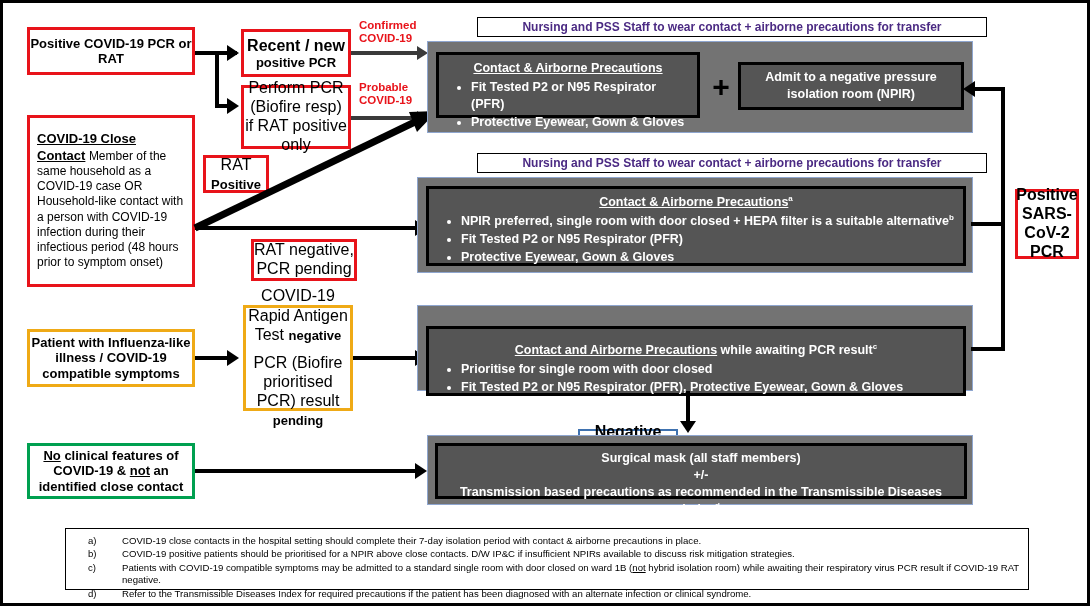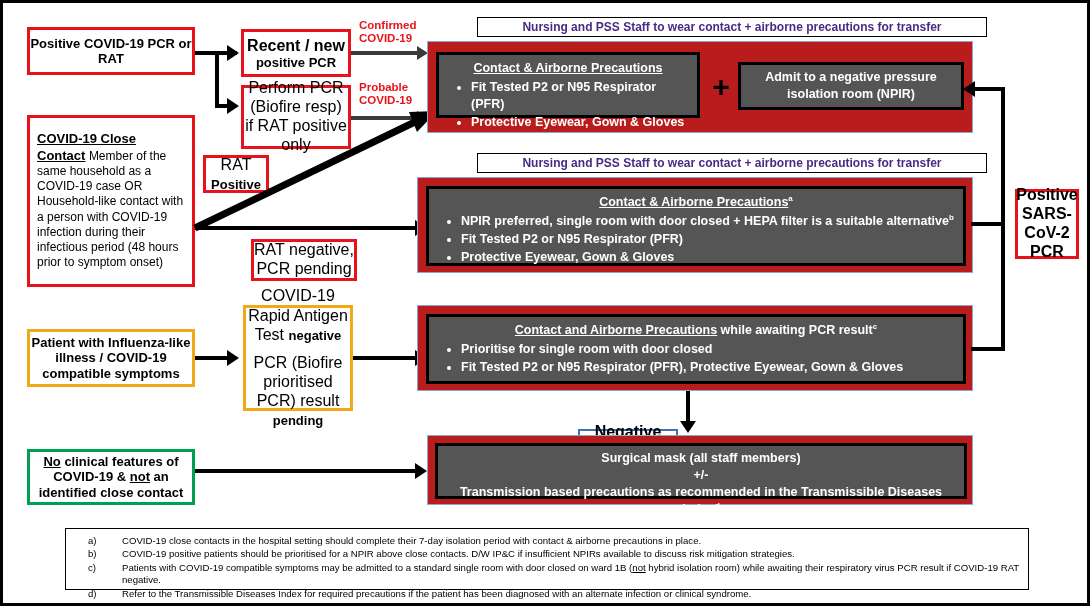--- a/index.html
+++ b/index.html
@@ -29,21 +29,21 @@
   
   .redlbl{color:#e8131a;font-weight:bold;font-size:11.5px;line-height:1.15;
           text-align:left;}
 
   
   .phdr{border:1px solid #000;background:#fff;color:#4b2a83;font-weight:bold;
         font-size:12px;display:flex;align-items:center;justify-content:center;
         text-align:center;}
 
   
-  .panel{background:#b91c1c;border:1px solid #8fa6cf;}
+  .panel{background:#737373;border:1px solid #8fa6cf;}
   .dark{background:#555555;border:3px solid #000;color:#fff;
         font-weight:bold;font-size:12.5px;line-height:1.35;}
   .dark .hd{text-align:center;text-decoration:underline;}
   .dark ul{margin:2px 0 0 0;padding:0 0 0 26px;list-style:disc;}
   .dark li{margin:1px 0;}
   sup{font-size:8px;vertical-align:super;text-decoration:none;display:inline-block;}
 
   .plus{font-weight:bold;font-size:30px;color:#000;line-height:1;}
 
   
@@ -79,21 +79,21 @@
     <div class="leftblk">
       <span class="b13 u">COVID-19 Close Contact</span>
       <span class="n12">Member of the same household as a COVID-19 case OR Household-like contact with a person with COVID-19 infection during their infectious period (48 hours prior to symptom onset)</span>
     </div>
   </div>
 
   <div class="abs cbox gold b13" style="left:24px;top:326px;width:168px;height:58px;">
     <span>Patient with Influenza-like illness / COVID-19 compatible symptoms</span>
   </div>
 
-  <div class="abs cbox green b13" style="left:24px;top:440px;width:168px;height:56px;margin-top:6px;">
+  <div class="abs cbox green b13" style="left:24px;top:440px;width:168px;height:56px;">
     <div style="text-align:center;line-height:1.2;">
       <span class="u">No</span><span> clinical features of COVID-19 &amp; </span><span class="u">not</span><span> an identified close contact</span>
     </div>
   </div>
 
   <div class="abs cbox red b13" style="left:238px;top:26px;width:110px;height:48px;">
     <div style="line-height:1.2;">
       <span class="n13">Recent / new</span><br>
       <span class="b13">positive PCR</span>
     </div>
@@ -189,21 +189,21 @@
       </div>
       <ul>
         <li><span>NPIR preferred, single room with door closed + HEPA filter is a suitable alternative</span><sup>b</sup></li>
         <li>Fit Tested P2 or N95 Respirator (PFR)</li>
         <li>Protective Eyewear, Gown &amp; Gloves</li>
       </ul>
     </div>
   </div>
 
   <div class="abs panel" style="left:414px;top:302px;width:556px;height:86px;">
-    <div class="abs dark" style="left:8px;top:8px;width:540px;height:70px;padding:5px 6px;">
+    <div class="abs dark" style="left:8px;top:20px;width:540px;height:70px;padding:13px 6px;">
       <div class="hd" style="text-decoration:none;">
         <span class="u">Contact and Airborne Precautions</span><span> while awaiting PCR result</span><sup>c</sup>
       </div>
       <ul>
         <li>Prioritise for single room with door closed</li>
         <li>Fit Tested P2 or N95 Respirator (PFR), Protective Eyewear, Gown &amp; Gloves</li>
       </ul>
     </div>
   </div>
 

